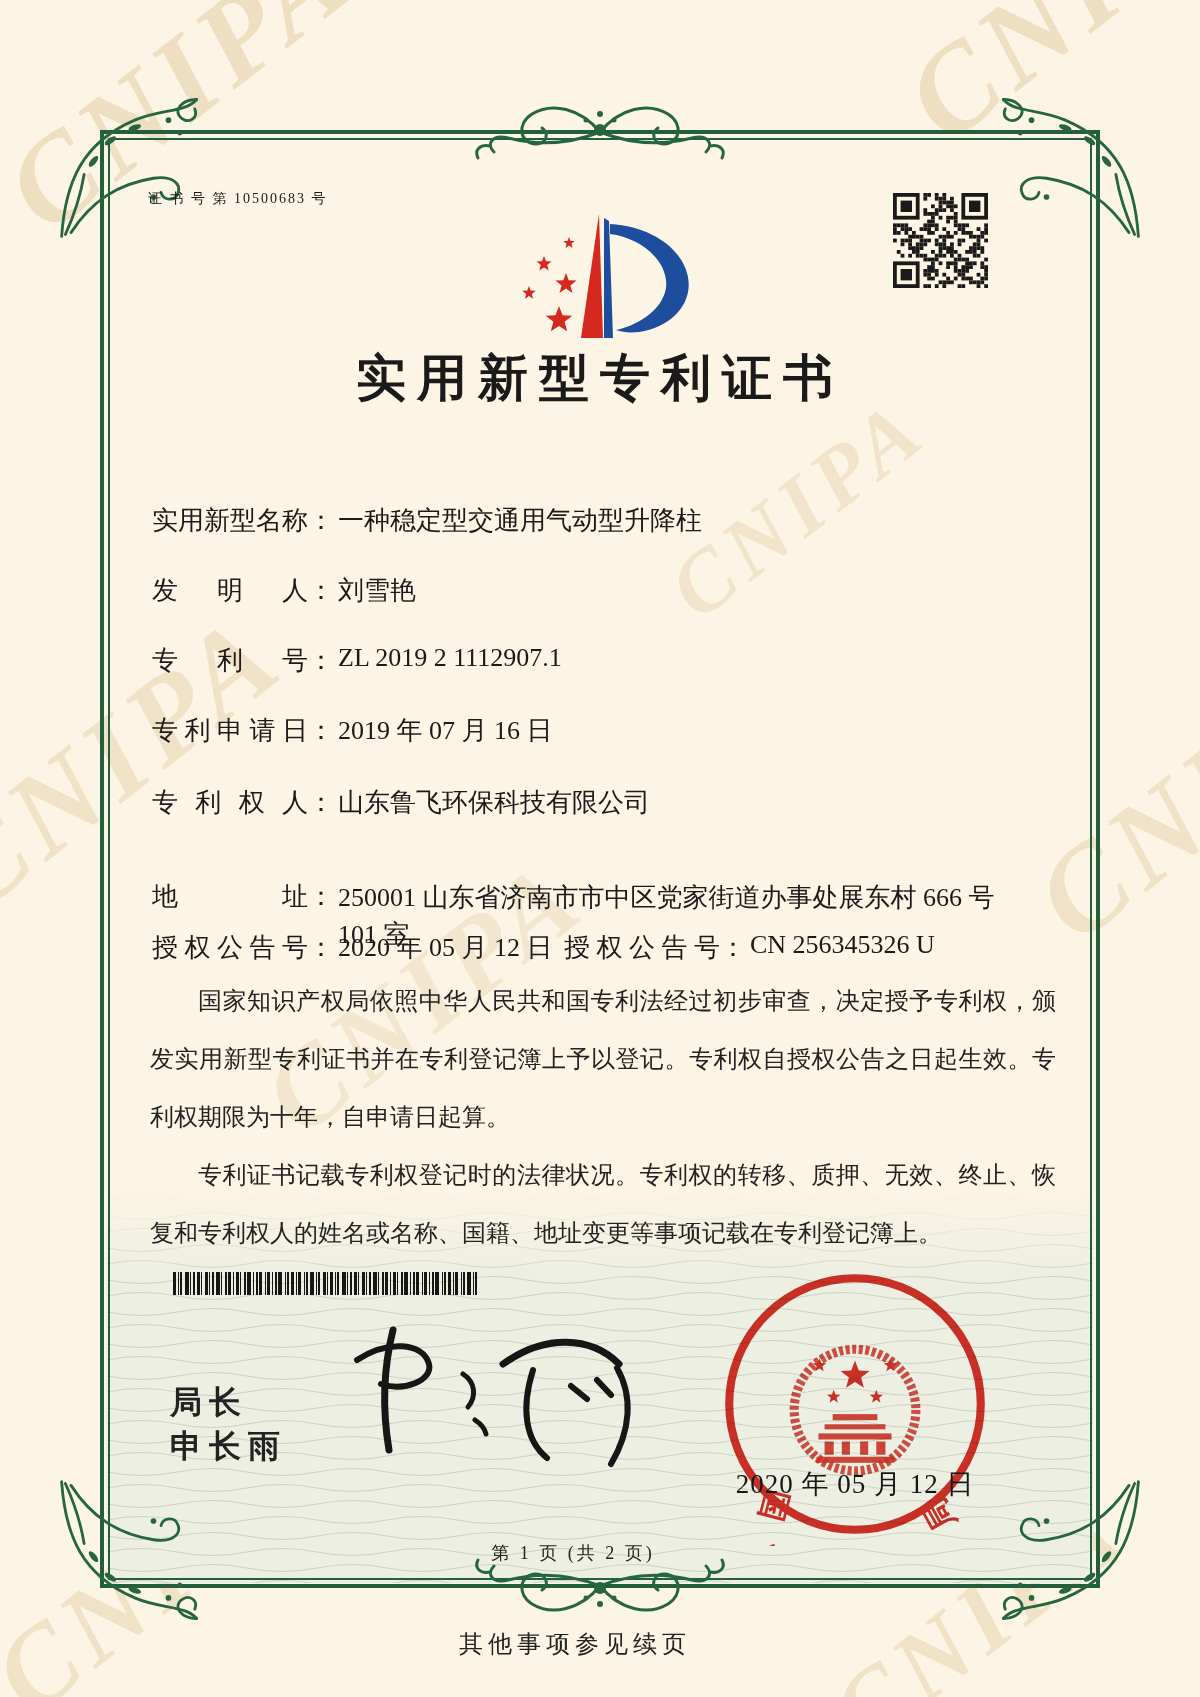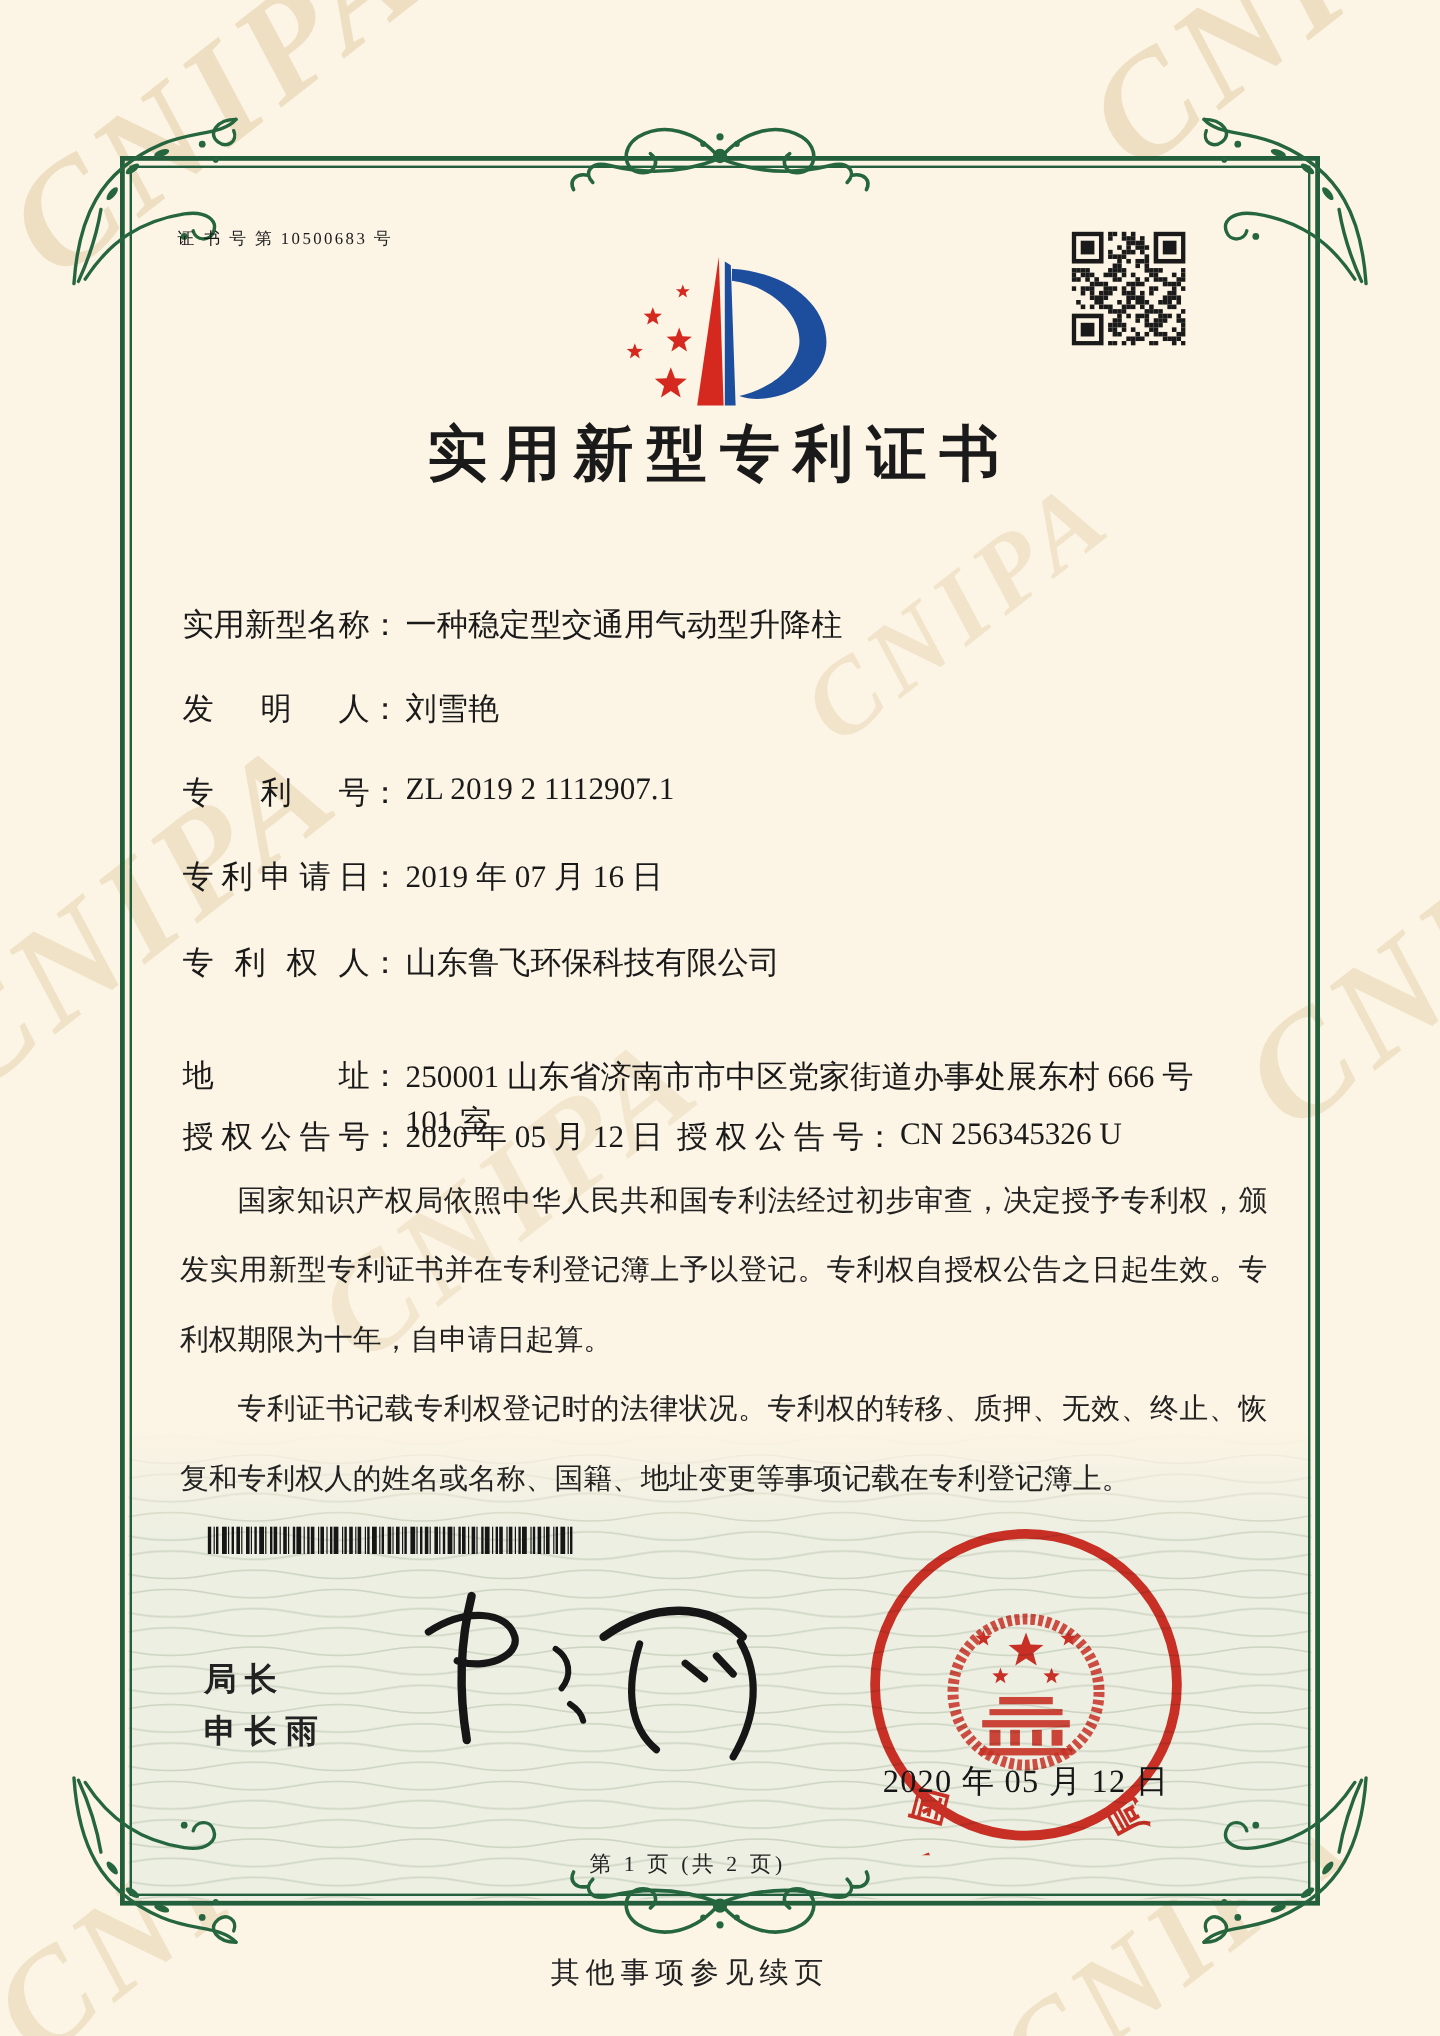--- a/index.html
+++ b/index.html
@@ -41,21 +41,21 @@
   .grant-no-group { position:absolute; left:412px; top:0; white-space:nowrap; }
   .body-text { position:absolute; left:150px; top:972px; width:906px; z-index:3; }
   .body-text p {
     margin:0; font-size:24px; line-height:58px; text-indent:2em;
     text-align:justify; color:#222;
   }
   .barcode { position:absolute; left:173px; top:1272px; z-index:4; }
   .director-label, .director-name {
     position:absolute; left:170px; z-index:4;
     font-family:"Liberation Sans", sans-serif; font-weight:bold;
-    font-size:27px; letter-spacing:7px; color:#222;
+    font-size:32px; letter-spacing:7px; color:#222;
   }
   .director-label { top:1381px; }
   .director-name { top:1425px; }
   .signature { position:absolute; left:335px; top:1312px; z-index:4; }
   .seal { position:absolute; left:713px; top:1262px; z-index:5; mix-blend-mode:multiply; opacity:.95; }
   .seal-date {
     position:absolute; left:713px; top:1466px; width:284px; text-align:center;
     font-size:27px; color:#161616; z-index:6; letter-spacing:1px; white-space:nowrap;
   }
   .page-indicator { position:absolute; left:0; top:1541px; width:1146px; text-align:center;

